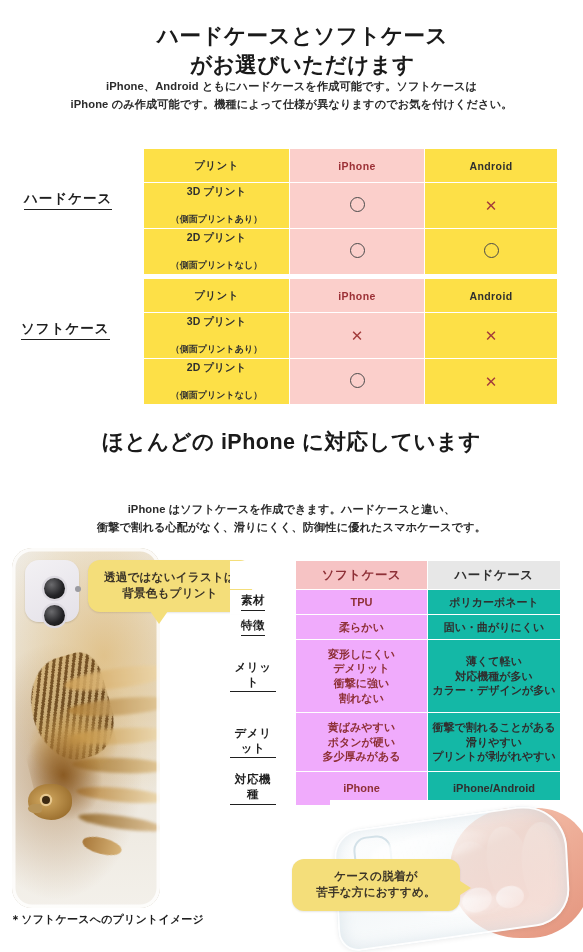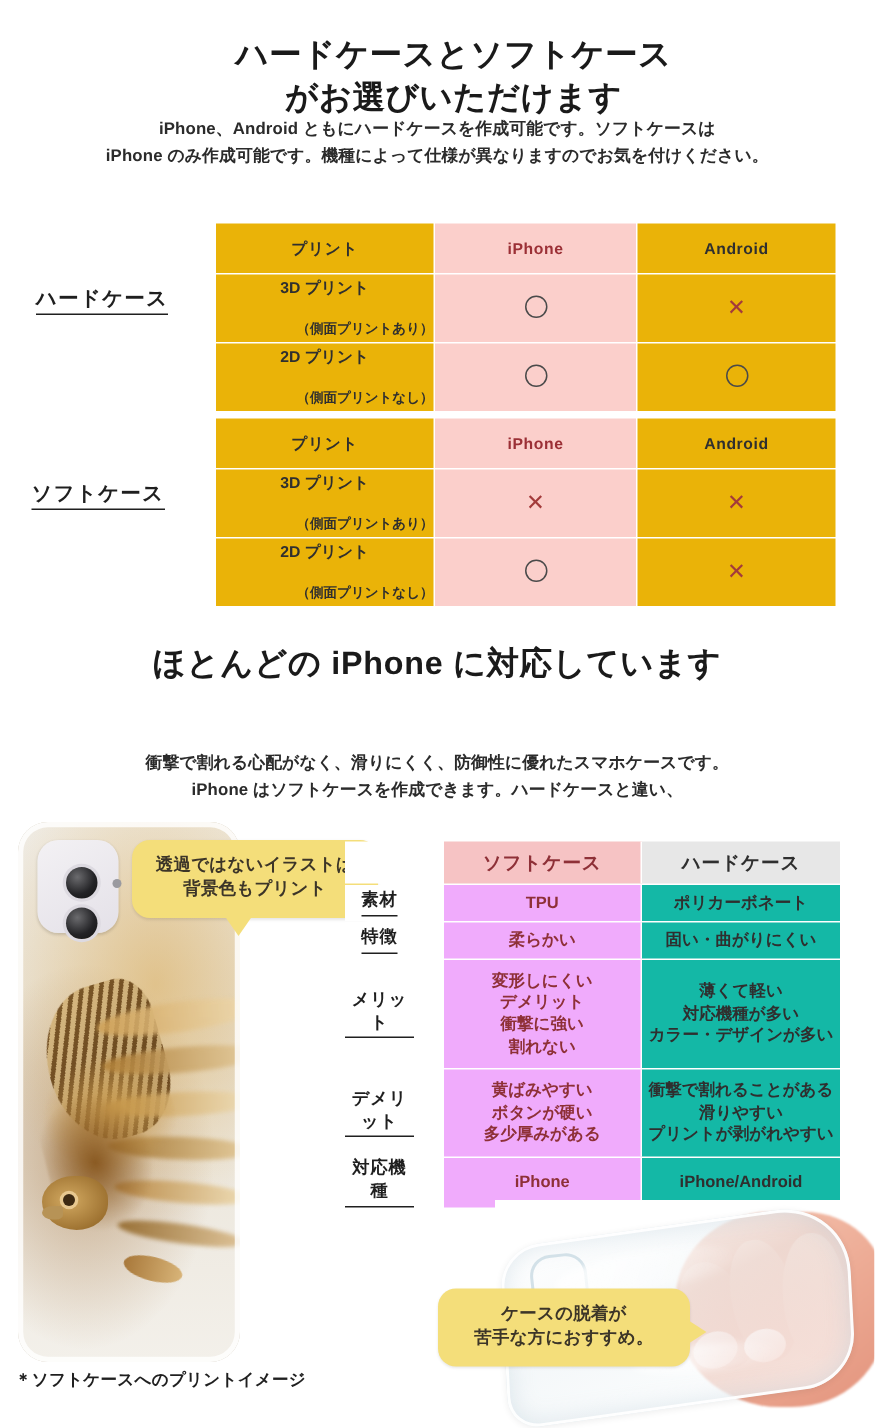--- a/index.html
+++ b/index.html
@@ -42,37 +42,37 @@
   
   .ptable-wrap { position: absolute; left: 143px; width: 413px; }
   .ptable {
     width: 413px;
     border-collapse: separate;
     border-spacing: 1px;
     background: #ffffff;
     table-layout: fixed;
   }
   .ptable td, .ptable th {
-    background: #eab308;
+    background: #fde047;
     text-align: center;
     vertical-align: middle;
     font-size: 10.5px;
     font-weight: bold;
     color: #2f2f2f;
     padding: 0;
     height: 33px;
   }
   .ptable th { font-weight: bold; letter-spacing: .4px; }
   .ptable .col-print { width: 145px; }
   .ptable .col-iph   { width: 134px; }
   .ptable .col-and   { width: 132px; }
   .ptable .pink      { background: #fbcfcb; }
   .ptable th.pink    { color: #9b3036; }
   .ptable td.cell    { height: 45px; }
-  .sub { display: block; font-size: 9px; font-weight: bold; margin-top: 14px; text-align: right; }
+  .sub { display: block; font-size: 9px; font-weight: bold; margin-top: 14px; }
   .mark-o {
     display: inline-block;
     width: 13px; height: 13px;
     border: 1.6px solid #4a4a4a;
     border-radius: 50%;
   }
   .mark-x {
     display: inline-block;
     font-size: 15px;
     line-height: 13px;
@@ -459,22 +459,22 @@
     </tr>
   </tbody>
     </table>
 </div>
 
 <div class="h-main" id="sec2-title">
   <div>ほとんどの iPhone に対応しています</div>
 </div>
 
 <div class="lead" id="sec2-lead">
+  <div>iPhone はソフトケースを作成できます。ハードケースと違い、</div>
   <div>衝撃で割れる心配がなく、滑りにくく、防御性に優れたスマホケースです。</div>
-  <div>iPhone はソフトケースを作成できます。ハードケースと違い、</div>
 </div>
 
 <div id="phone-photo">
   <div class="case-body"></div>
   <div class="owl-wing"></div>
   <div class="streak" style="left:52px;top:120px;width:110px;height:20px;background:linear-gradient(90deg,#cfa055,#f0ddb4);transform:rotate(-8deg);"></div>
   <div class="streak" style="left:56px;top:150px;width:108px;height:17px;background:linear-gradient(90deg,#a9772f,#e8d0a0);transform:rotate(-5deg);"></div>
   <div class="streak" style="left:58px;top:180px;width:104px;height:16px;background:linear-gradient(90deg,#c2903f,#f2e2bd);transform:rotate(-3deg);"></div>
   <div class="streak" style="left:60px;top:210px;width:98px;height:15px;background:linear-gradient(90deg,#9c6c26,#e6cb97);transform:rotate(2deg);"></div>
   <div class="streak" style="left:64px;top:240px;width:92px;height:14px;background:linear-gradient(90deg,#b5823a,#f0dcb0);transform:rotate(5deg);"></div>

